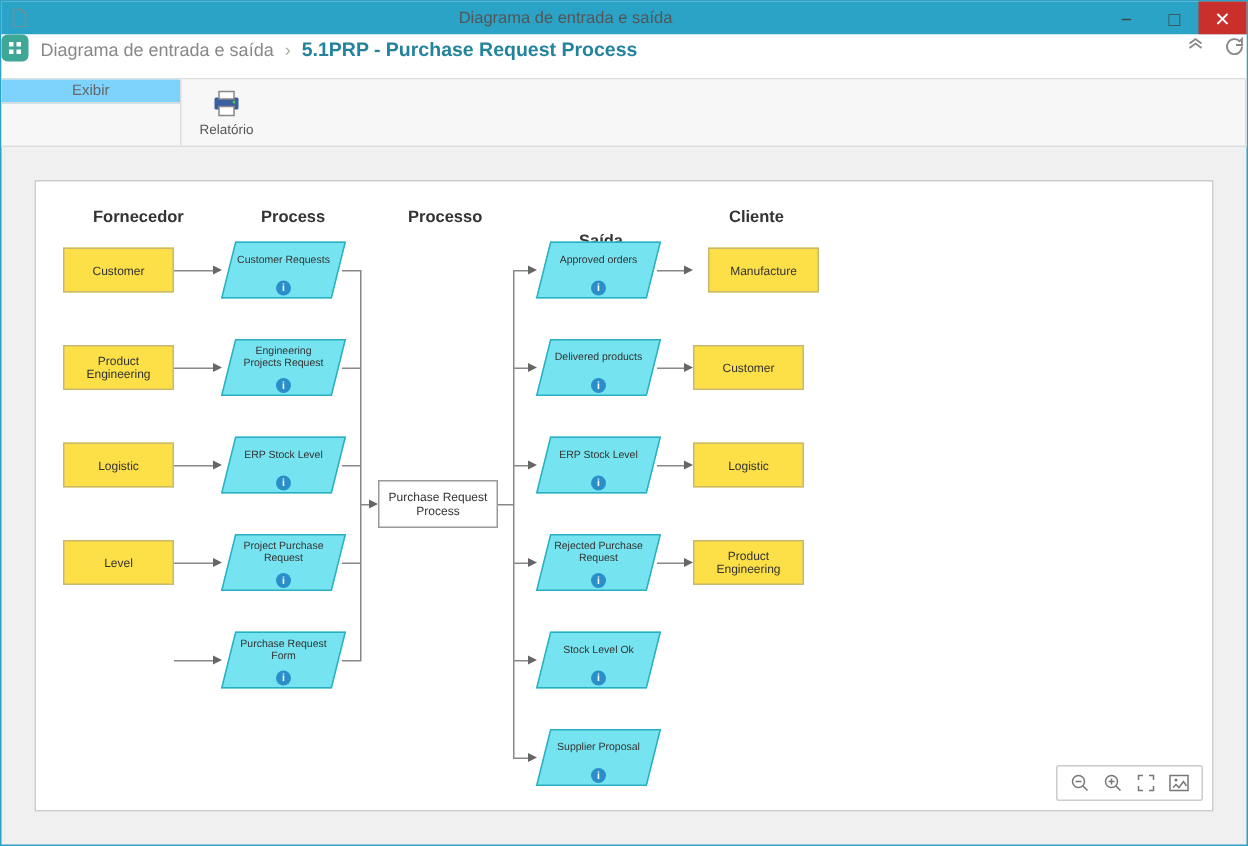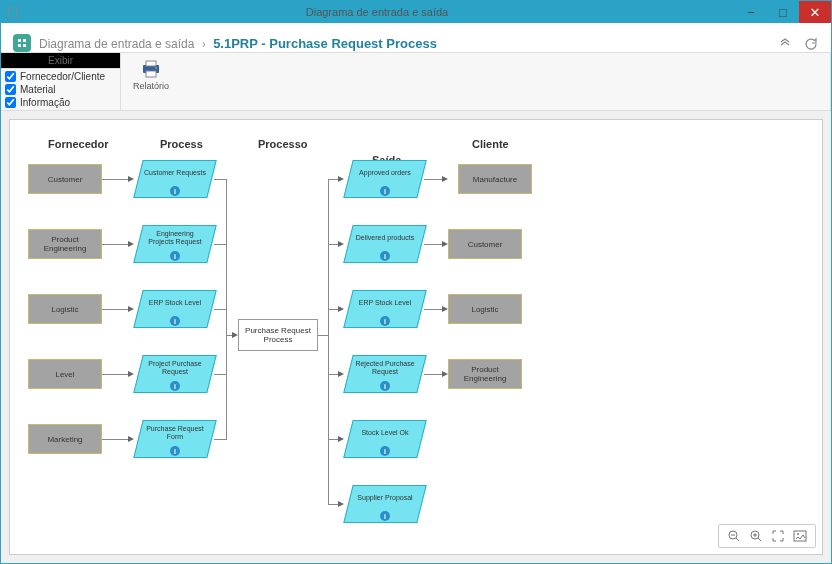--- a/index.html
+++ b/index.html
@@ -5,41 +5,41 @@
 * { box-sizing: border-box; font-family: Arial, sans-serif; }
 body { margin: 0; background: #fff; }
 .window { width: 832px; height: 564px; background: #f0f0f0; display: flex; flex-direction: column; border: 1px solid #2aa3c6; }
 .titlebar { height: 22px; background: #2aa3c6; display: flex; align-items: center; justify-content: space-between; padding: 0 0 0 6px; }
 .titlebar-left { display: flex; align-items: center; gap: 6px; }
 .titlebar-title { color: #555; font-size: 11px; text-align: center; flex: 1; }
 .titlebar-icon { width: 12px; height: 12px; display: flex; align-items: center; justify-content: center; }
 .titlebar-controls { display: flex; }
 .titlebar-btn { width: 32px; height: 22px; display: flex; align-items: center; justify-content: center; font-size: 13px; color: #444; }
 .titlebar-btn.close { background: #c9302c; color: #fff; }
-.header { height: 30px; background: #fff; display: flex; align-items: flex-end; padding: 0 12px; justify-content: space-between; border-bottom: 1px solid #ddd; }
+.header { height: 30px; background: #fff; display: flex; align-items: flex-start; padding: 0 0; justify-content: space-between; border-bottom: 1px solid #ddd; }
 .header-left { display: flex; align-items: center; gap: 8px; }
 .app-icon { width: 18px; height: 18px; background: #3fa796; border-radius: 4px; display: flex; align-items: center; justify-content: center; color: #fff; font-size: 10px; }
 .breadcrumb { font-size: 12px; color: #888; }
 .breadcrumb .sep { margin: 0 4px; color: #aaa; }
 .breadcrumb .title { color: #24839c; font-weight: bold; font-size: 13px; }
 .header-right { display: flex; gap: 10px; color: #888; }
 .hr-btn { width: 16px; height: 16px; display: flex; align-items: center; justify-content: center; font-size: 14px; }
 .toolbar-row { display: flex; background: #f7f7f7; border-bottom: 1px solid #ddd; }
 .tool-section { border-right: 1px solid #ddd; }
-.tool-header { font-size: 10px; color: #666; text-align: center; padding: 2px 0; background: #000000; border-bottom: 1px solid #ddd; }
+.tool-header { font-size: 10px; color: #666; text-align: center; padding: 2px 0; background: #7dd3fc; border-bottom: 1px solid #ddd; }
 .tool-body { padding: 4px 8px; display: flex; gap: 10px; }
 .checkbox-col { display: flex; flex-direction: column; gap: 2px; padding: 2px 4px; }
 .checkbox-item { display: flex; align-items: center; gap: 4px; font-size: 10px; color: #333; }
 .checkbox-item input { width: 11px; height: 11px; margin: 0; }
 .tool-btn { display: flex; flex-direction: column; align-items: center; gap: 2px; font-size: 9px; color: #555; padding: 2px 4px; }
 .tool-btn-icon { width: 24px; height: 20px; display: flex; align-items: center; justify-content: center; font-size: 16px; }
-.content { flex: 1; background: #fff; margin: 8px; border: 1px solid #ccc; position: relative; overflow: hidden; }
+.content { flex: 1; background: #fff; margin: 22px; border: 1px solid #ccc; position: relative; overflow: hidden; }
 .canvas { position: relative; width: 100%; height: 100%; }
 .col-header { position: absolute; font-size: 11px; color: #333; font-weight: bold; }
-.box { position: absolute; background: #a3a3a3; border: 1px solid #c9b96e; font-size: 8px; color: #333; display: flex; align-items: center; justify-content: center; text-align: center; width: 74px; height: 30px; padding: 2px; }
+.box { position: absolute; background: #fde047; border: 1px solid #c9b96e; font-size: 8px; color: #333; display: flex; align-items: center; justify-content: center; text-align: center; width: 74px; height: 30px; padding: 2px; }
 .para { position: absolute; width: 74px; height: 38px; }
 .para-shape { width: 100%; height: 100%; background: #76e4f0; border: 1px solid #2aaec1; transform: skewX(-14deg); position: absolute; }
 .para-text { position: absolute; width: 100%; height: 26px; display: flex; align-items: center; justify-content: center; font-size: 7px; color: #333; text-align: center; padding: 2px 6px; line-height: 1.15; }
 .para-info { position: absolute; bottom: 2px; left: 50%; transform: translateX(-50%); width: 10px; height: 10px; background: #2a8fc9; color: #fff; border-radius: 50%; display: flex; align-items: center; justify-content: center; font-size: 7px; font-weight: bold; }
 .process-box { position: absolute; background: #fff; border: 1px solid #999; font-size: 8px; color: #333; display: flex; align-items: center; justify-content: center; text-align: center; width: 80px; height: 32px; padding: 2px; line-height: 1.15; }
 .arrow { position: absolute; }
 .arrow-h { height: 1px; background: #888; }
 .arrow-v { width: 1px; background: #888; }
 .arrowhead { position: absolute; width: 0; height: 0; border-top: 3px solid transparent; border-bottom: 3px solid transparent; border-left: 6px solid #666; }
 .zoom-controls { position: absolute; bottom: 6px; right: 6px; display: flex; gap: 4px; background: #fff; border: 1px solid #ccc; padding: 3px 6px; border-radius: 2px; }
@@ -88,34 +88,20 @@
         <svg width="14" height="14" viewBox="0 0 14 14">
             <path d="M12 7a5 5 0 1 1-1.5-3.5L12 2v4H8" fill="none" stroke="#888" stroke-width="1.2"></path>
           </svg>
       </div>
     </div>
   </div>
 
   <div class="toolbar-row">
     <div class="tool-section" style="width:120px">
       <div class="tool-header">Exibir</div>
-      <div class="checkbox-col">
-        <label class="checkbox-item">
-            <input type="checkbox" checked="" style="">
-            <span>Fornecedor/Cliente</span>
-          </label>
-        <label class="checkbox-item">
-            <input type="checkbox" checked="" style="">
-            <span>Material</span>
-          </label>
-        <label class="checkbox-item">
-            <input type="checkbox" checked="" style="">
-            <span>Informação</span>
-          </label>
-      </div>
     </div>
     <div class="tool-section" style="flex:1">
       <div class="tool-body">
         <div class="tool-btn">
           <div class="tool-btn-icon">
             <svg width="22" height="18" viewBox="0 0 22 18">
                 <rect x="3" y="5" width="16" height="8" rx="1" fill="#3a5fa0"></rect>
                 <rect x="6" y="1" width="10" height="5" fill="#fff" stroke="#888"></rect>
                 <rect x="6" y="11" width="10" height="6" fill="#fff" stroke="#888"></rect>
                 <circle cx="16" cy="8" r="1" fill="#4c4"></circle>
@@ -139,23 +125,20 @@
           <span>Customer</span>
         </div>
       <div class="box" style="left:18px;top:109px">
           <span>Product Engineering</span>
         </div>
       <div class="box" style="left:18px;top:174px">
           <span>Logistic</span>
         </div>
       <div class="box" style="left:18px;top:239px">
           <span>Level</span>
-        </div>
-      <div class="box" style="left:18px;top:304px">
-          <span>Marketing</span>
         </div>
 
       <div class="para" style="left:128px;top:40px">
           <div class="para-shape"></div>
           <div class="para-text">Customer Requests</div>
           <div class="para-info">i</div>
         </div>
       <div class="para" style="left:128px;top:105px">
           <div class="para-shape"></div>
           <div class="para-text">Engineering Projects Request</div>

